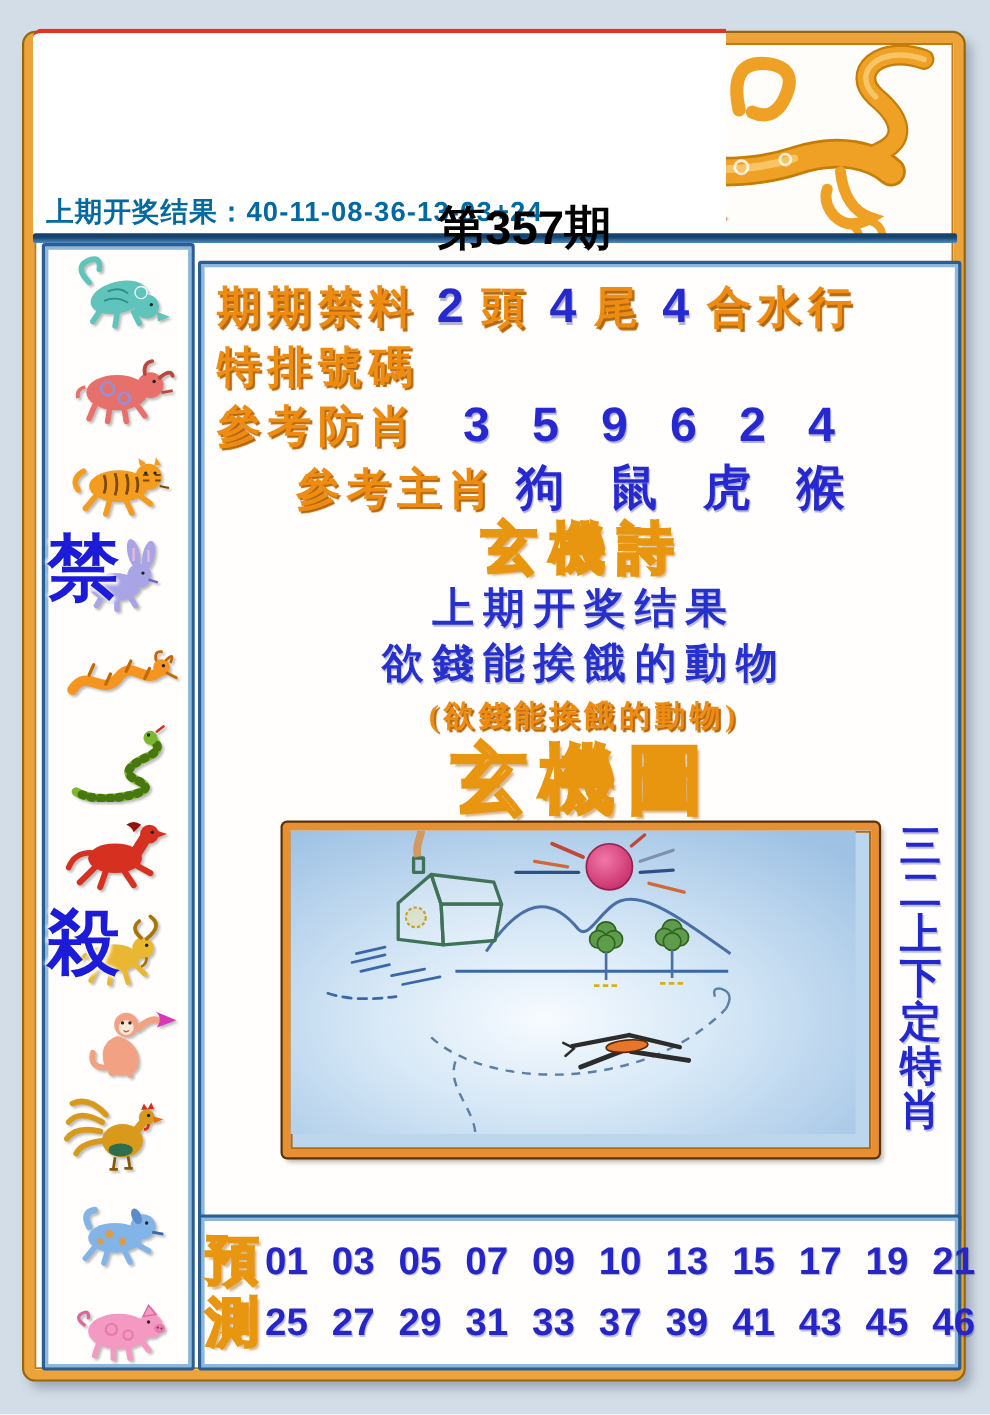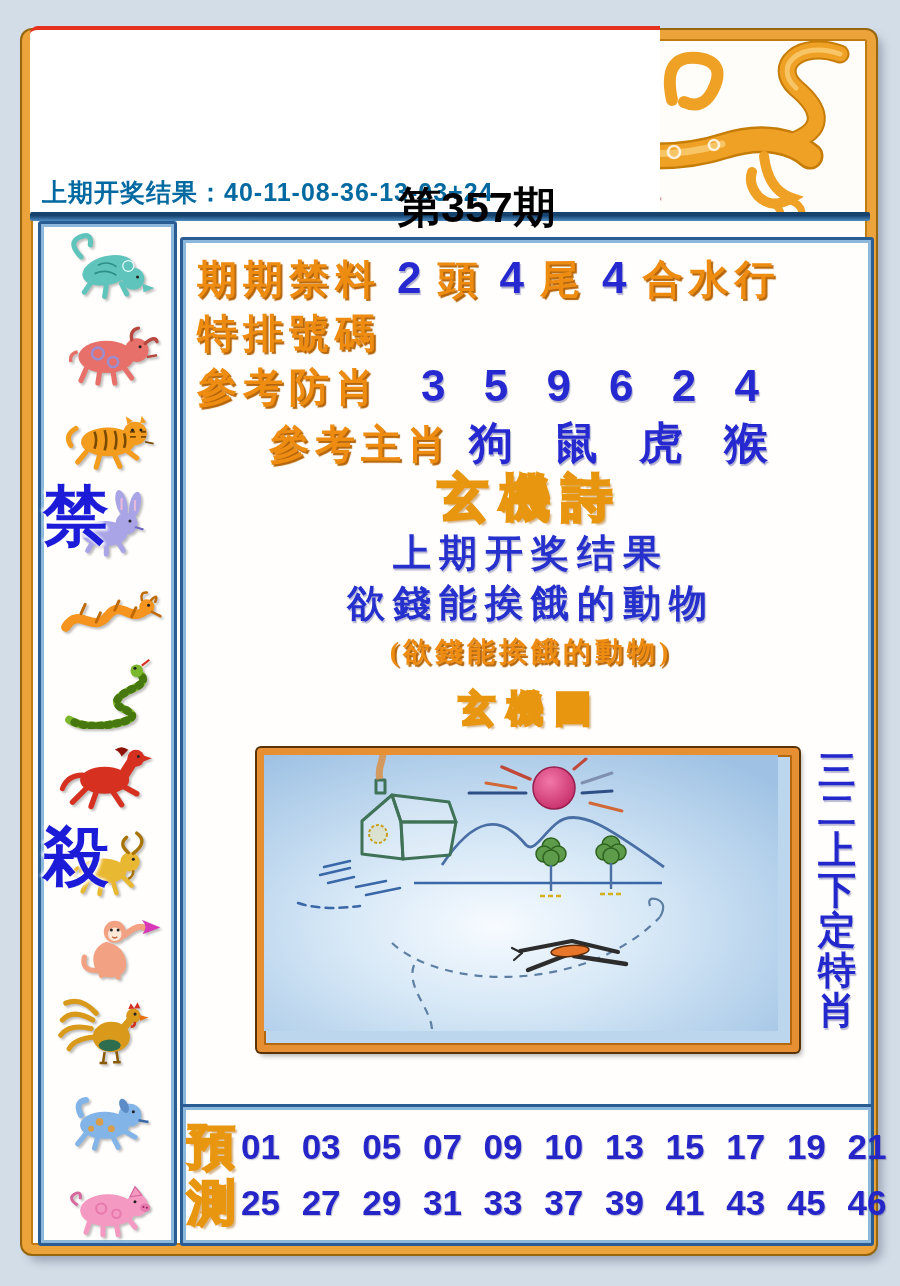--- a/index.html
+++ b/index.html
@@ -46,21 +46,21 @@
   .indent{margin-left:72px;}
   .ws-num{word-spacing:14px;margin-left:22px;}
   .ws-tail{word-spacing:26px;margin-left:40px;}
   .ws-zod{word-spacing:30px;}
 
   .bubble{color:#f7a21a;font-family:"Liberation Serif",serif;font-weight:700;}
   @supports(-webkit-text-stroke:1px red){
     .bubble{color:#fff6de;-webkit-text-stroke:3px #e8950f;text-shadow:3px 3px 2px rgba(160,90,0,.45);}
   }
   .section-title{text-align:center;font-size:50px;letter-spacing:12px;height:60px;line-height:60px;}
-  .fig-title{font-size:36px;height:66px;line-height:66px;}
+  .fig-title{font-size:68px;height:66px;line-height:66px;}
   .poem-line{text-align:center;color:#2630cc;font-size:38px;font-weight:900;letter-spacing:8px;
     height:50px;line-height:50px;font-family:"Liberation Serif",serif;text-shadow:1px 2px 1px rgba(30,30,120,.3);}
   .poem-note{text-align:center;color:#ee8c12;font-size:28px;font-weight:900;letter-spacing:4px;
     height:48px;line-height:48px;font-family:"Liberation Serif",serif;text-shadow:2px 2px 1px #b5650a;}
 
   .figure-row{display:flex;margin-top:6px;}
   .fig-frame{margin-left:60px;width:528px;height:290px;background:#bcd6ee;border:7px solid #e78f33;
     border-radius:4px;box-shadow:0 0 0 2px #5a3208, inset 0 0 0 2px #b5690e, 3px 4px 5px rgba(0,0,0,.3);
     overflow:hidden;}
   .fig-frame svg{display:block;width:514px;height:276px;}

